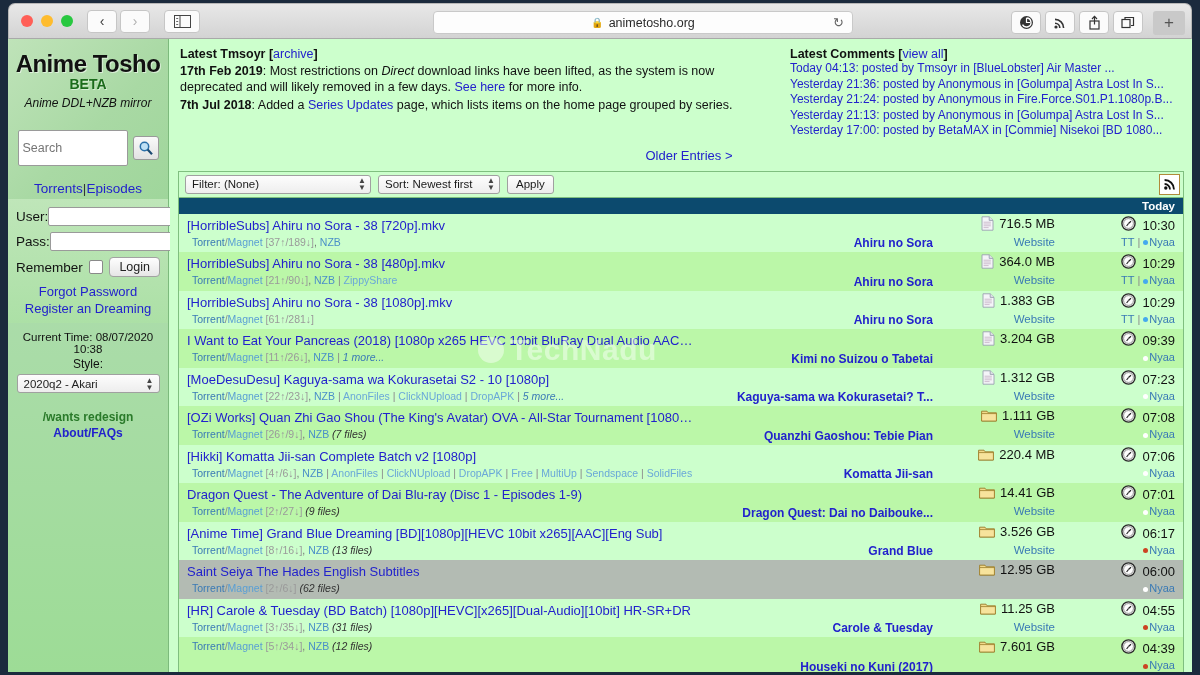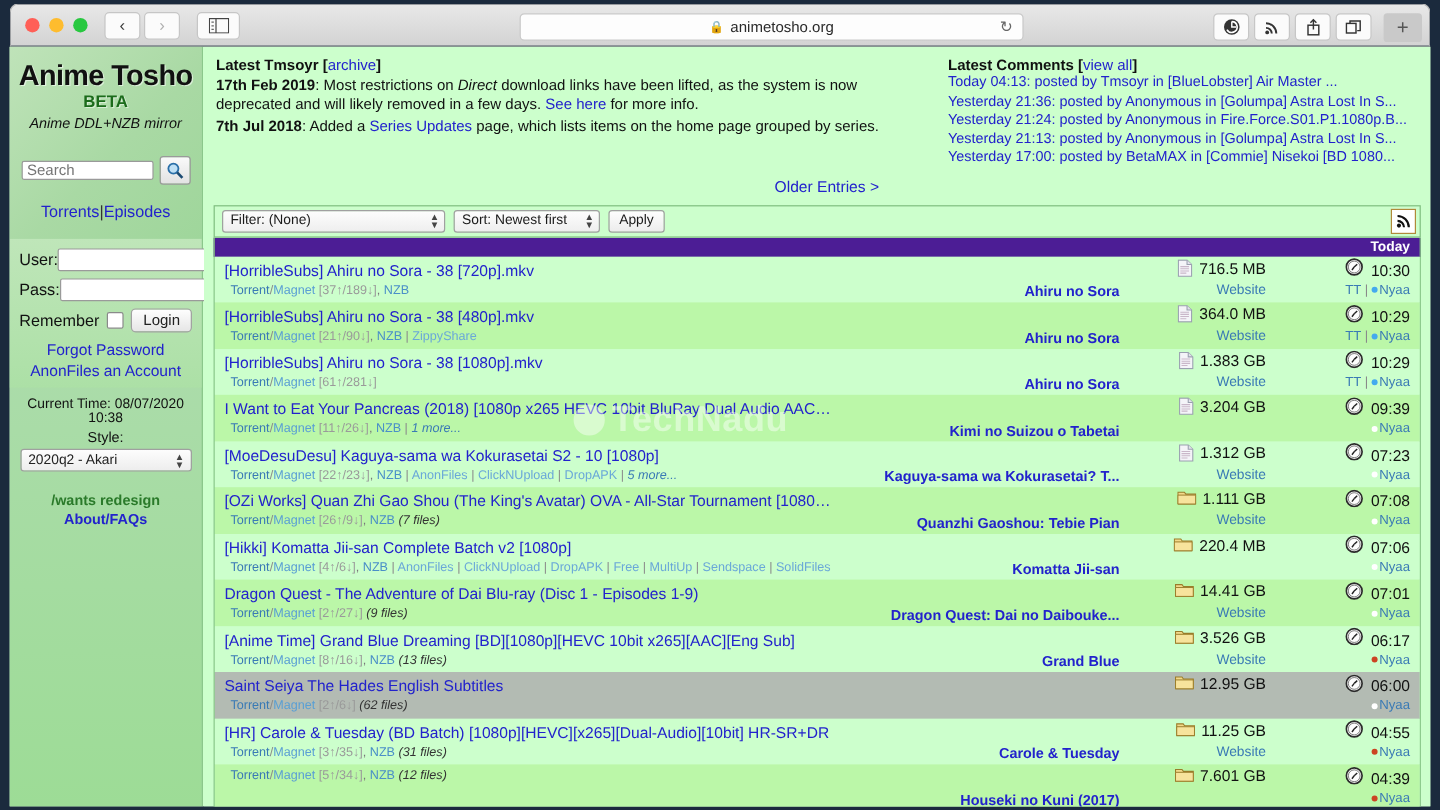--- a/index.html
+++ b/index.html
@@ -101,21 +101,21 @@
   }
   #logo-sub {
     text-align: center; font-size: 12px; font-style: italic;
     color: #111; margin-top: 4px;
   }
   #search-row {
     display: flex; align-items: center; justify-content: center;
     margin-top: 20px; gap: 5px;
   }
   #search-input {
-    width: 110px; height: 16px;
+    width: 110px; height: 36px;
     border: 1px solid #9a9a9a; border-radius: 2px;
     background: #fff; font-size: 12.5px; padding: 0 4px;
     color: #333;
     font-family: "Liberation Sans", sans-serif;
   }
   #search-btn {
     width: 26px; height: 24px;
     background: linear-gradient(to bottom,#fafafa,#e2e2e2);
     border: 1px solid #9a9a9a; border-radius: 3px;
     display: flex; align-items: center; justify-content: center;
@@ -245,21 +245,21 @@
   #rss-btn {
     position: absolute; right: 3px; top: 2px;
     width: 21px; height: 21px;
     background: #fff; border: 1px solid #b08a3a;
     display: flex; align-items: center; justify-content: center;
   }
 
   
   #day-bar {
     margin: 0 8px; height: 16px;
-    background: #4c1d95;
+    background: #0c4a6e;
     color: #fff; font-size: 11.5px; font-weight: bold;
     display: flex; align-items: center; justify-content: flex-end;
     padding-right: 8px;
     border-left: 1px solid #7fbf7f; border-right: 1px solid #7fbf7f;
   }
 
   
   #entries { margin: 0 8px; border: 1px solid #7fbf7f; border-top: none; }
   .entry {
     display: flex; position: relative;
@@ -431,21 +431,21 @@
           <span class="field-label">Pass:</span>
           <input class="field-input" type="password" style="">
         </div>
         <div id="remember-row">
           <span id="remember-label">Remember</span>
           <span id="remember-box"></span>
           <button id="login-btn">Login</button>
         </div>
         <div id="acct-links">
           <a href="#">Forgot Password</a>
-          <a href="#">AnonFiles an Account</a>
+          <a href="#">Register an Dreaming</a>
         </div>
       </div>
 
       <div id="sidebar-bottom">
         <div id="cur-time">Current Time: 08/07/2020 10:38</div>
         <div id="style-label">Style:</div>
         <div id="style-select">
           <span>2020q2 - Akari</span>
           <span id="style-arrows">▲<br>▼</span>
         </div>

